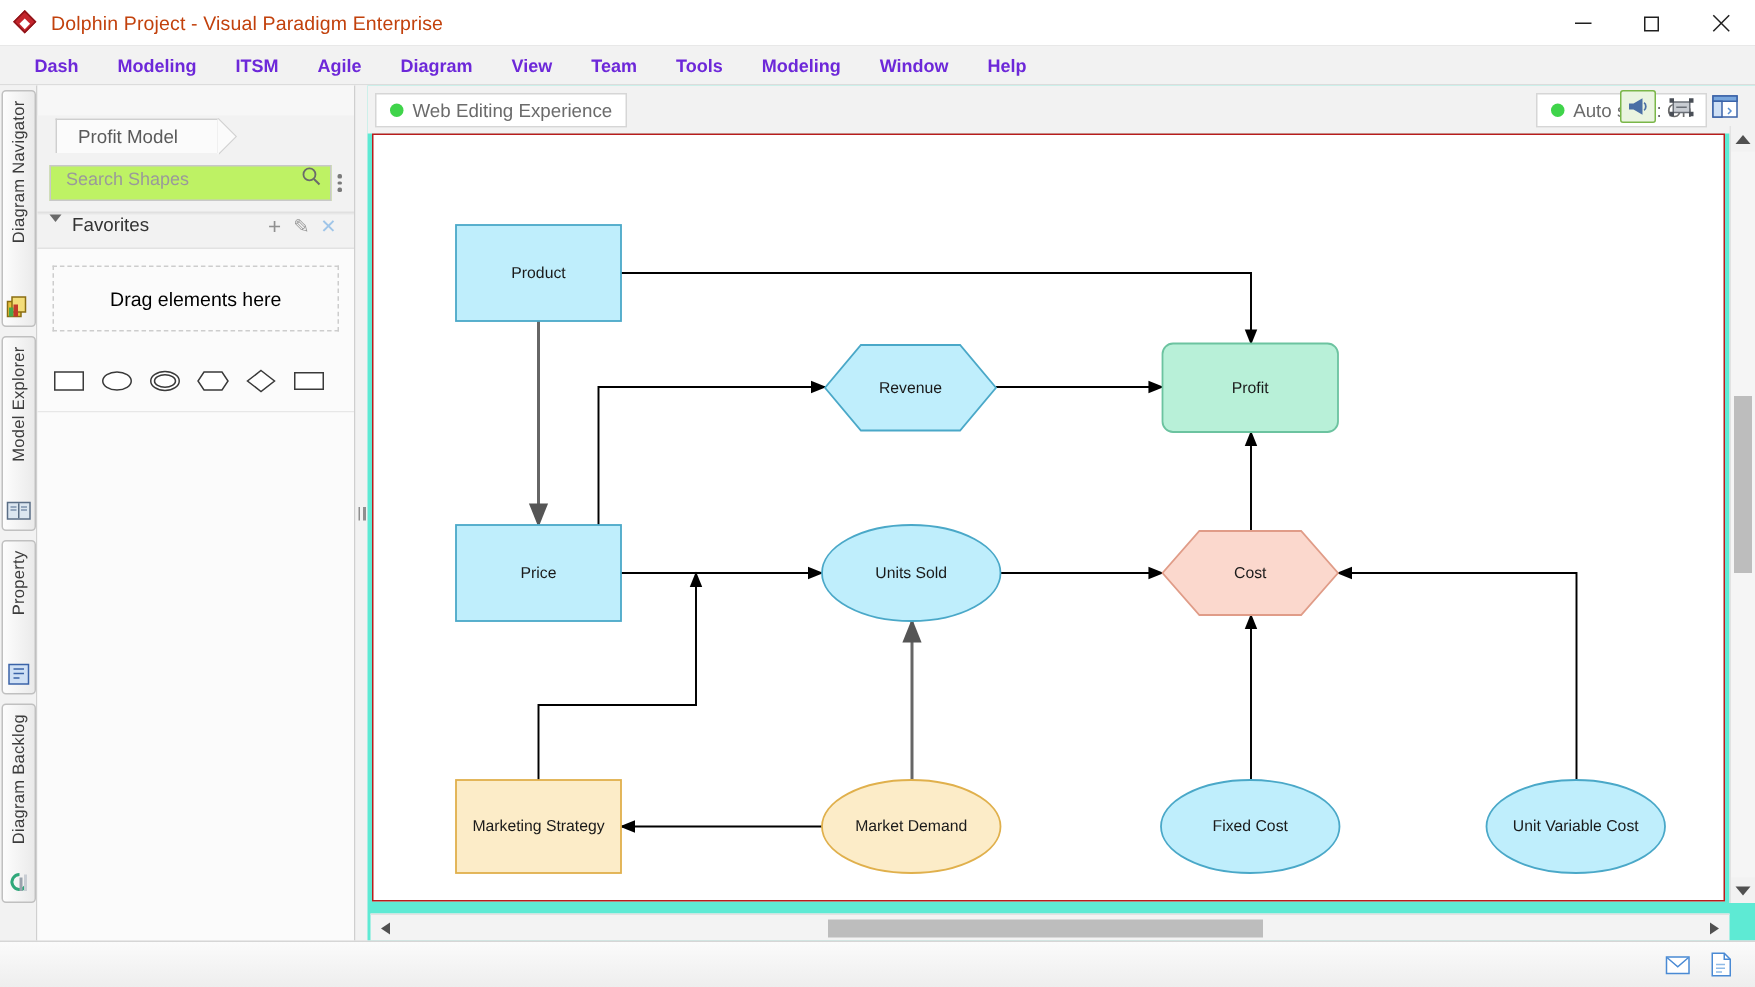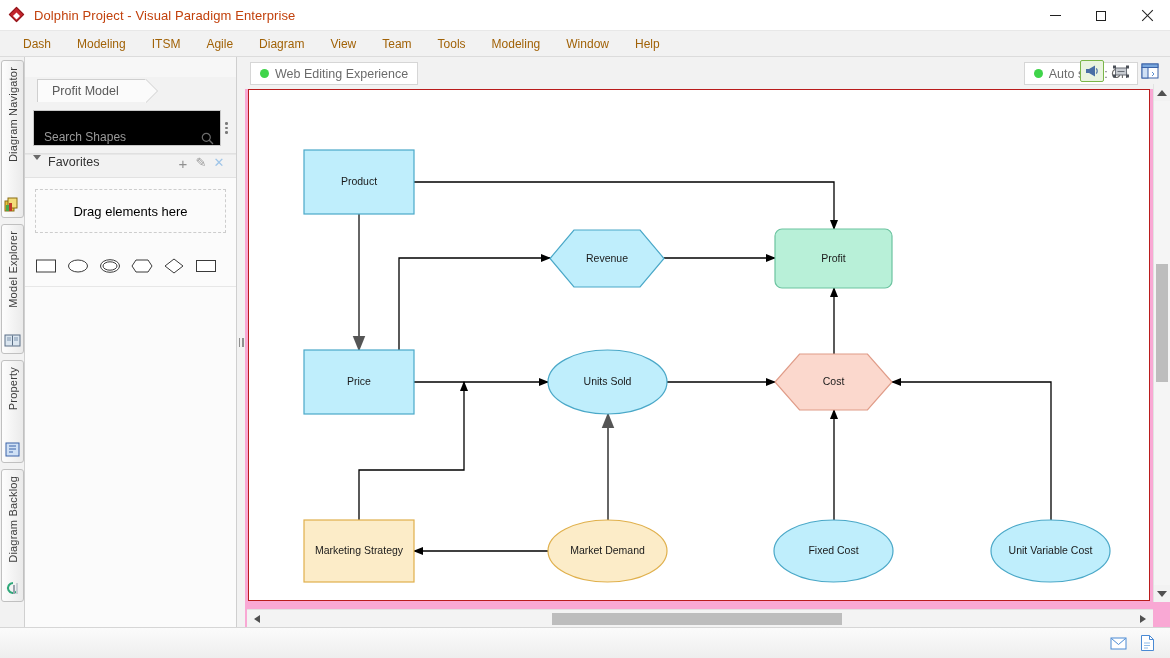--- a/index.html
+++ b/index.html
@@ -46,22 +46,23 @@
   .wb-close:before { transform:rotate(45deg); }
   .wb-close:after  { transform:rotate(-45deg); }
 
   
   .menubar {
     height:26px; display:flex; align-items:center;
     background:#f2f2f2; border-bottom:1px solid #dcdcdc;
     padding-left:10px;
   }
   .menu-item {
-    padding:4px 13px; font-size:12px; color:#a16207; cursor:default;
+    padding:4px 13px; font-size:12px; color:#6d28d9; cursor:default;
     white-space:nowrap;
+    font-weight:bold;
   }
 
   
   .workarea { position:absolute; left:0; top:57px; right:0; bottom:31px; background:#f2f2f2; }
 
   
   .rail {
     position:absolute; left:0; top:0; bottom:0; width:25px;
     background:#f2f2f2; border-right:1px solid #d0d0d0;
     display:flex; flex-direction:column; padding-top:3px;
@@ -97,22 +98,22 @@
     border-left:12px solid #fbfbfb; border-top:12px solid transparent;
     border-bottom:12px solid transparent;
   }
   .doc-tab:before {
     content:''; position:absolute; right:-13px; top:-1px;
     border-left:12px solid #cfcfcf; border-top:12px solid transparent;
     border-bottom:12px solid transparent;
   }
   .searchrow { padding:8px 8px 7px 8px; display:flex; align-items:center; background:#f2f2f2; border-bottom:1px solid #e0e0e0;}
   .searchbox {
-    flex:1; height:36px; background:#000000; border:1px solid #c8c8c8;
-    display:flex; align-items:flex-end; padding:0 6px 0 8px;
+    flex:1; height:24px; background:#bef264; border:1px solid #c8c8c8;
+    display:flex; align-items:flex-start; padding:0 6px 0 8px;
   }
   .searchbox input {
     border:none; outline:none; flex:1; font-size:12px; color:#808080;
     font-family:"Liberation Sans", sans-serif; background:transparent;
   }
   .searchbox input::placeholder { color:#9a9a9a; }
   .kebab { width:14px; display:flex; flex-direction:column; align-items:center; gap:2px; margin-left:4px;}
   .kebab span { width:2.5px; height:2.5px; border-radius:50%; background:#7a7a7a; display:block;}
 
   .section-hdr {
@@ -140,21 +141,21 @@
   .splitter {
     position:absolute; left:237px; top:0; bottom:0; width:8px;
     background:#f2f2f2; display:flex; align-items:center; justify-content:center;
   }
   .grip { display:flex; gap:2px; }
   .grip i { width:1.5px; height:9px; background:#8f8f8f; display:block;}
 
   
   .canvaswrap {
     position:absolute; left:245px; top:0; right:0; bottom:0;
-    background:#f9a8d4;
+    background:#5eead4;
   }
   .canvas-topbar { position:absolute; left:0; top:0; right:0; height:32px; background:#f2f2f2; }
   .chip {
     position:absolute; top:5px; height:23px; background:#fff; border:1px solid #d6d6d6;
     display:flex; align-items:center; padding:0 9px; font-size:12.5px; color:#6b6b6b;
     white-space:nowrap;
   }
   .chip .dot { width:9px; height:9px; border-radius:50%; background:#3fd44a; margin-right:6px; flex:0 0 auto;}
   .chip.web { left:5px; }
   .chip.autosave { right:32px; }

